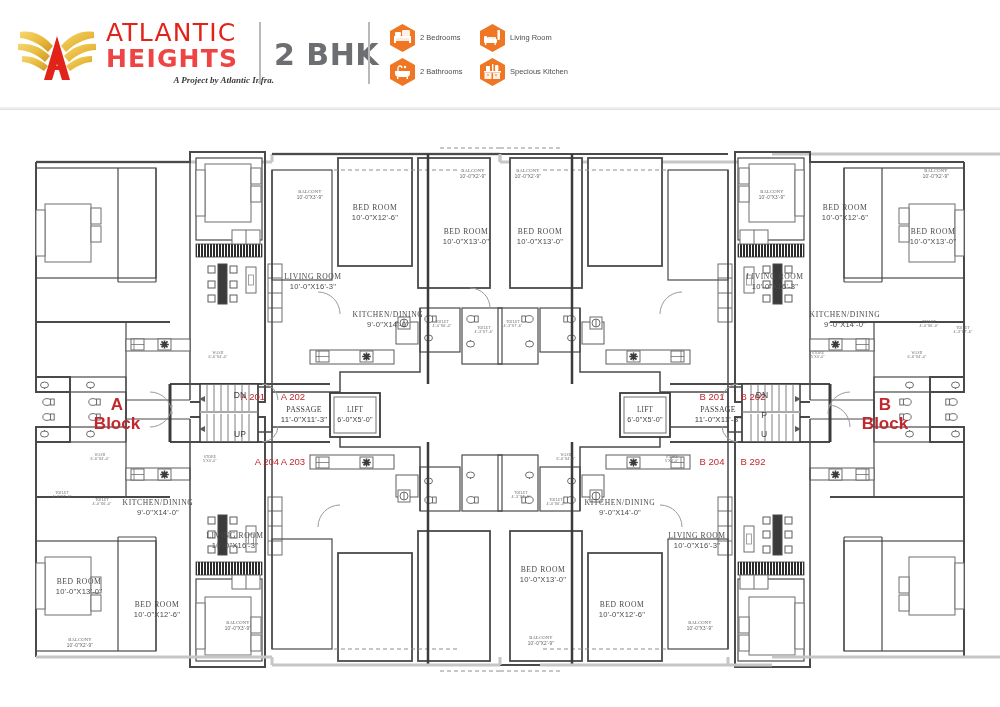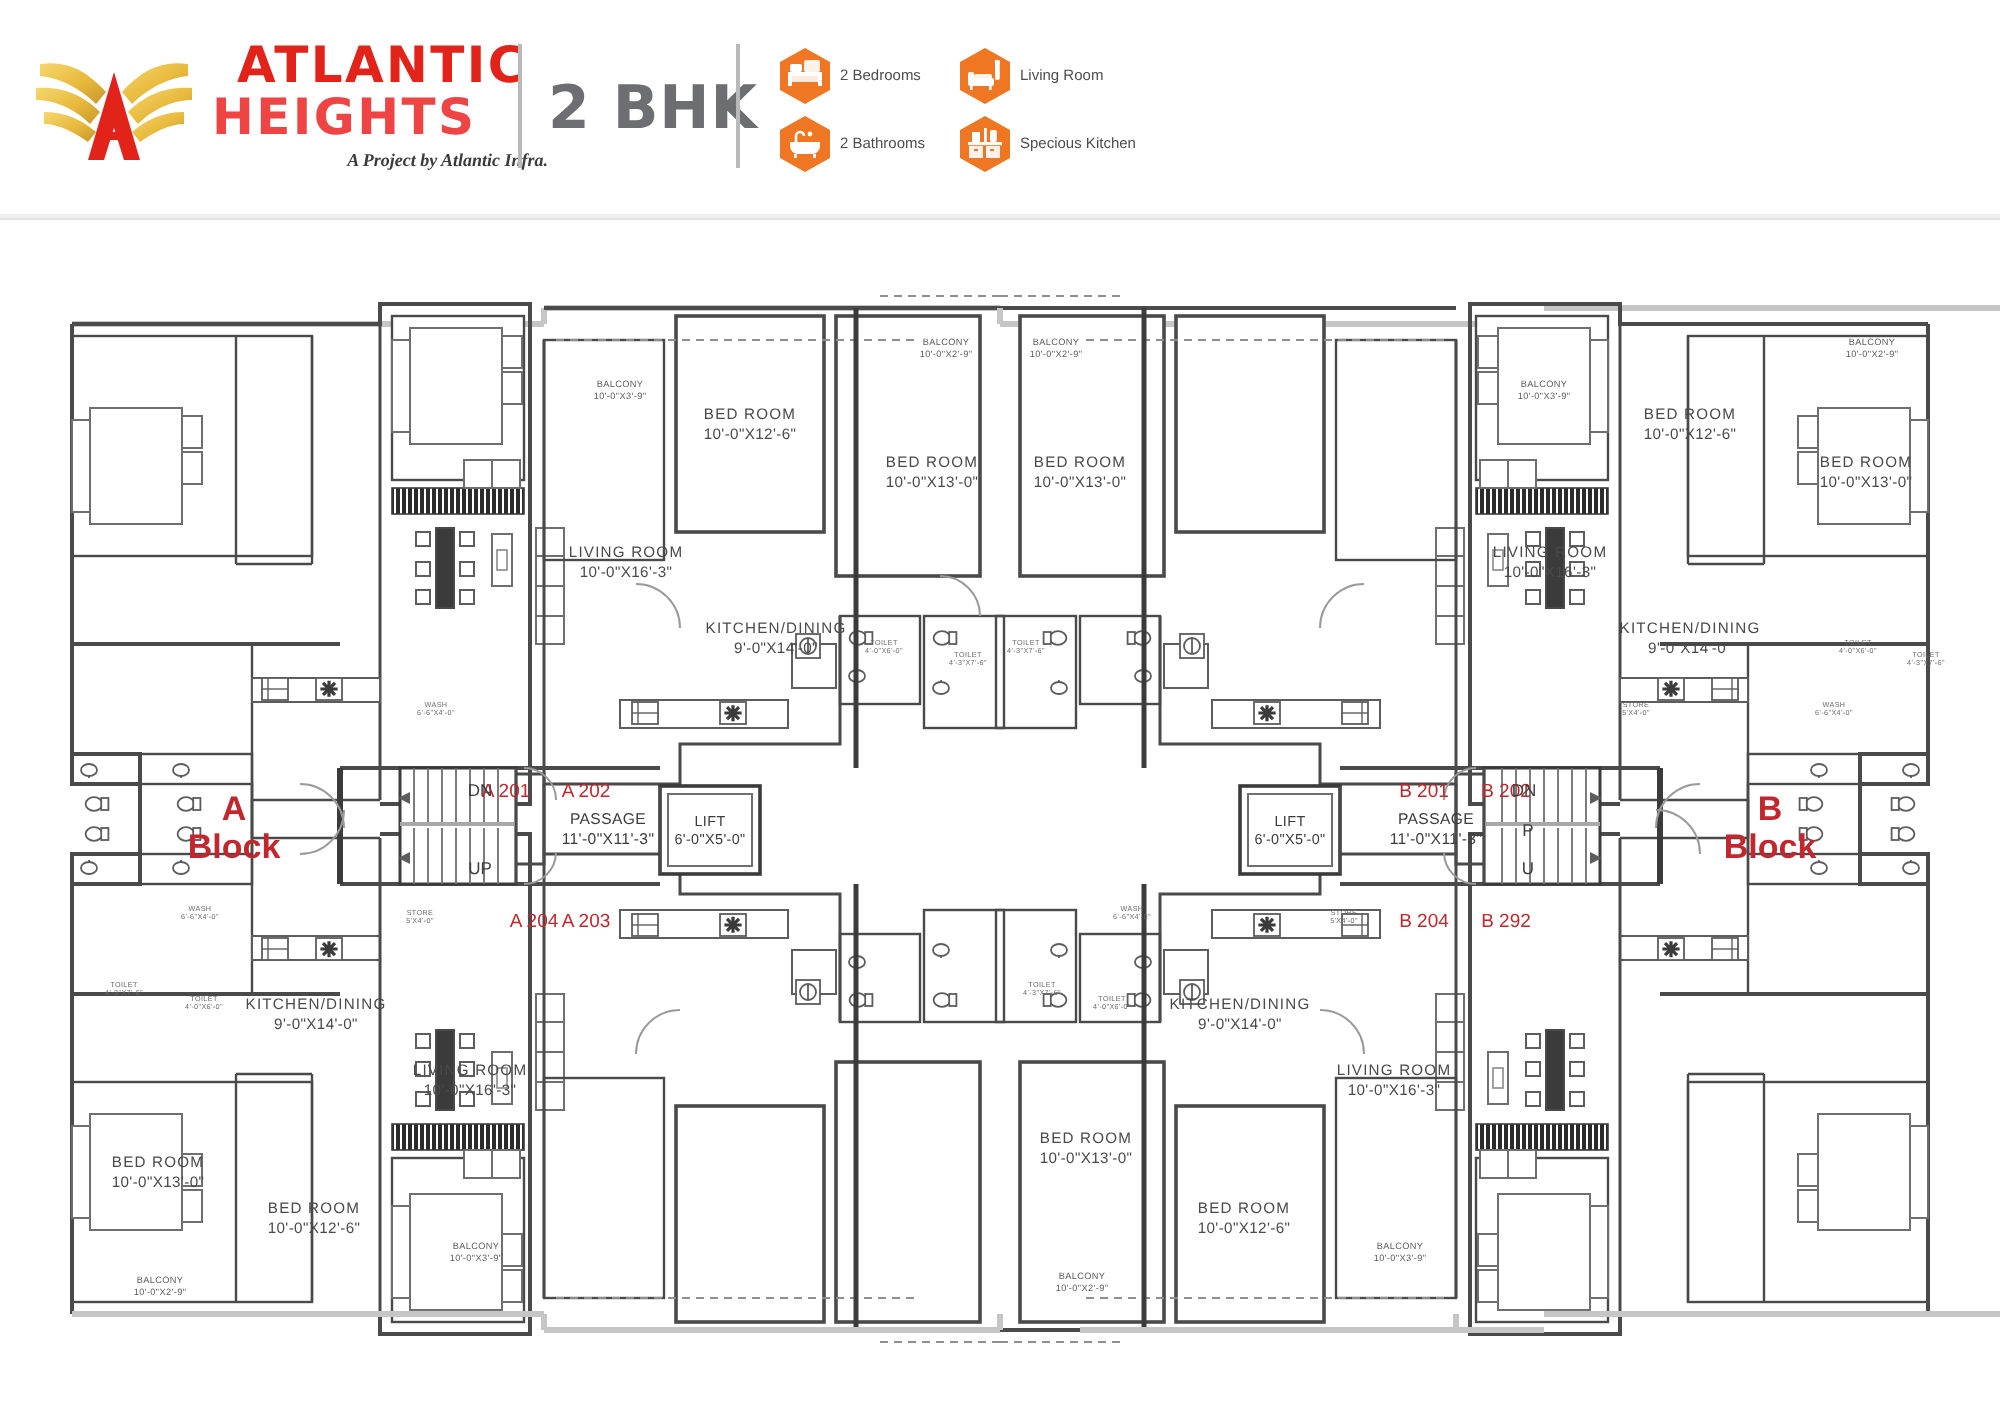--- a/index.html
+++ b/index.html
@@ -20,22 +20,22 @@
   }
   #header:after{
     content:"";position:absolute;left:0;bottom:0;width:1000px;height:2px;
     background:#efefef;
   }
   .logo-wrap{position:absolute;left:18px;top:18px;width:250px;height:74px;}
   .wings{position:absolute;left:0;top:4px;width:78px;height:62px;}
   .brand-text{position:absolute;left:88px;top:2px;width:170px;}
   .brand-line1{
     font-family:"DejaVu Sans", sans-serif;
-    font-weight:bold;font-size:25px;letter-spacing:1.2px;
-    color:#e2231a;line-height:25px;text-align:center;
+    font-weight:normal;font-size:25px;letter-spacing:1.2px;
+    color:#e2231a;line-height:25px;
   }
   .brand-line2{
     font-family:"DejaVu Sans", sans-serif;
     font-weight:bold;font-size:25px;letter-spacing:1.2px;
     color:#ef4444;line-height:27px;
   }
   .brand-sub{
     font-family:"Liberation Serif", serif;
     font-style:italic;font-weight:bold;
     font-size:9px;color:#3b3b3b;
@@ -82,21 +82,21 @@
   
   .lbl{
     position:absolute;
     text-align:center;
     color:#4a4a4a;
     white-space:nowrap;
     letter-spacing:0.2px;
     transform:translate(-50%,-50%);
     pointer-events:none;
   }
-  .lbl .n{display:block;}
+  .lbl .n{display:block;font-family:Liberation Serif, serif;}
   .lbl .d{display:block;}
   .lbl-room{font-size:7.6px;line-height:9.5px;}
   .lbl-room .n{letter-spacing:0.6px;}
   .lbl-sm{font-size:4.6px;line-height:5.6px;color:#5d5d5d;}
   .lbl-xs{font-size:3.6px;line-height:4.4px;color:#6a6a6a;}
   .lbl-pass{font-size:7.8px;line-height:10px;color:#3c3c3c;padding-left:20px;}
   .lbl-lift{font-size:7.2px;line-height:9px;color:#3c3c3c;}
   .unit{
     position:absolute;
     font-family:"Liberation Sans", sans-serif;

